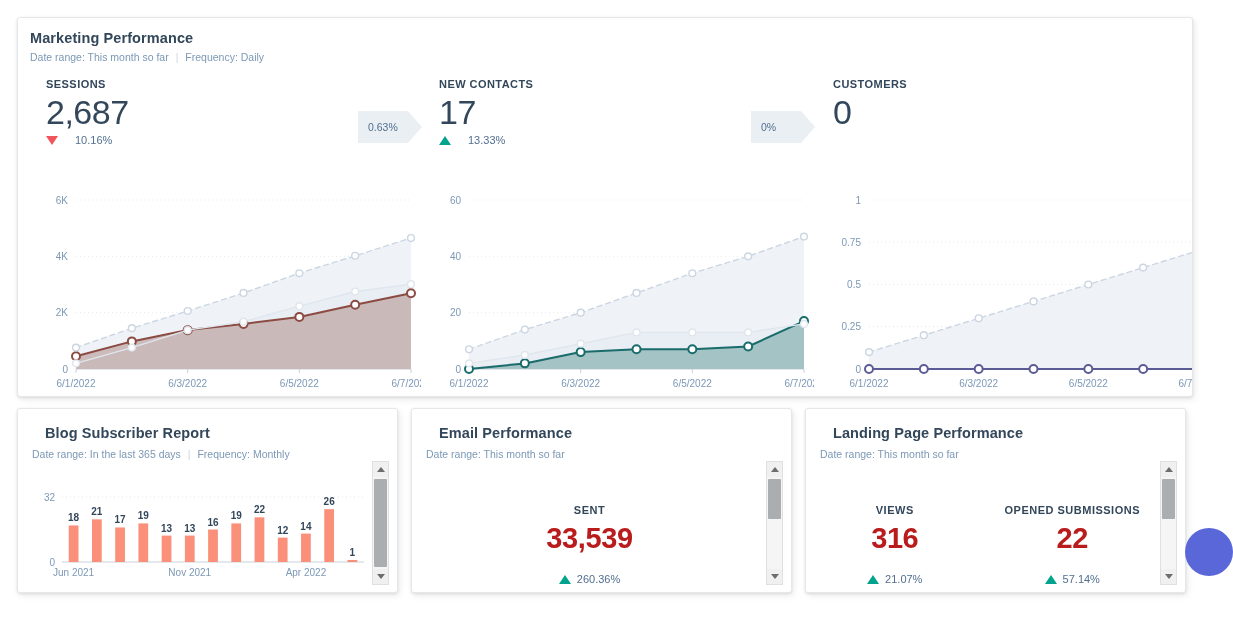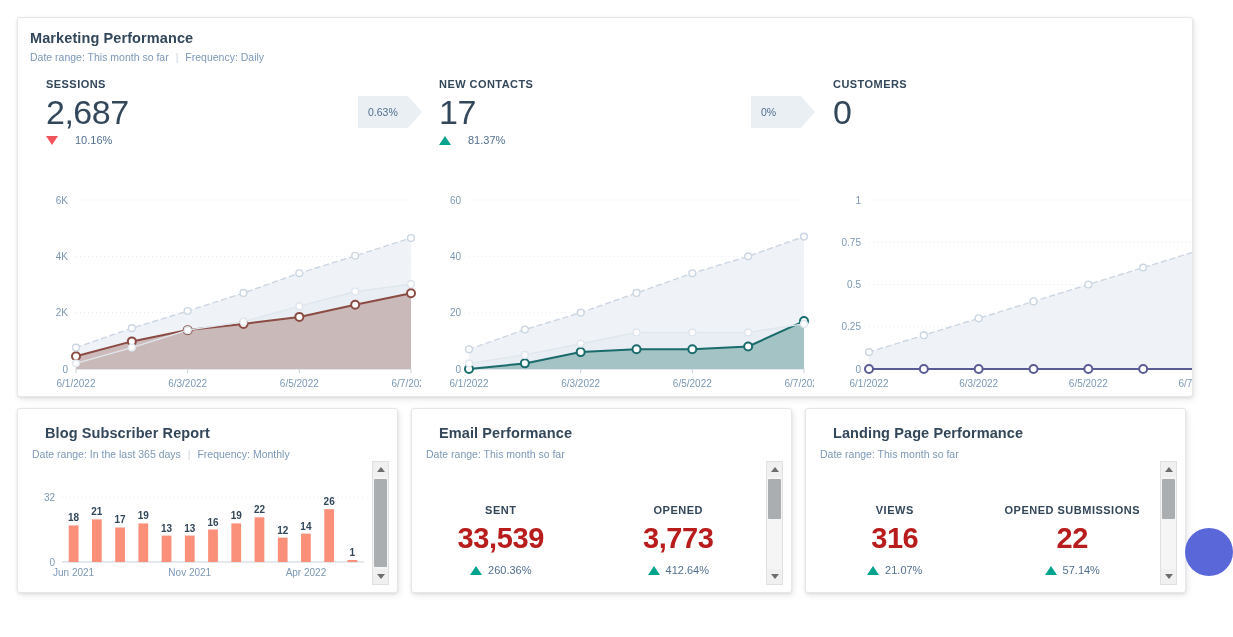--- a/index.html
+++ b/index.html
@@ -61,21 +61,21 @@
   .kpi-delta {
     display: flex; align-items: center; gap: 17px;
     margin-top: 1px; font-size: 11px; color: #516f90;
   }
   .tri { width: 0; height: 0; }
   .tri.up   { border-left: 6px solid transparent; border-right: 6px solid transparent; border-bottom: 9px solid #00a38d; }
   .tri.down { border-left: 6px solid transparent; border-right: 6px solid transparent; border-top: 9px solid #f2545b; }
 
   
   .chev {
-    position: absolute; top: 78px; height: 32px; width: 64px;
+    position: absolute; top: 93px; height: 32px; width: 64px;
     background: #eaeff4;
     clip-path: polygon(0 0, 78% 0, 100% 50%, 78% 100%, 0 100%);
     display: flex; align-items: center; justify-content: flex-start;
     padding-left: 10px;
     font-size: 10.5px; color: #516f90;
   }
   #chev-1 { left: 340px; }
   #chev-2 { left: 733px; }
 
   
@@ -96,21 +96,21 @@
   .metric { flex: 1; text-align: center; }
   .metric-label {
     font-size: 11px; font-weight: bold; color: #33475b; letter-spacing: .5px;
   }
   .metric-value {
     font-size: 29px; font-weight: bold; color: #b91c1c;
     line-height: 36px; margin-top: 4px; letter-spacing: -0.4px;
   }
   .metric-delta {
     display: flex; align-items: center; justify-content: center;
-    gap: 6px; margin-top: 8px; font-size: 11px; color: #516f90; text-align: center;
+    gap: 6px; margin-top: 17px; font-size: 11px; color: #516f90; text-align: center;
   }
 
   
   .vscroll {
     position: absolute; right: 8px; top: 52px;
     width: 17px; height: 124px;
     background: #f5f5f5; border: 1px solid #e0e0e0;
     display: flex; flex-direction: column; align-items: center;
   }
   .vs-btn {
@@ -159,21 +159,21 @@
           <span class="tri down"></span>
           <span>10.16%</span>
         </div>
       </div>
 
       <div class="kpi" id="kpi-contacts">
         <div class="kpi-label">NEW CONTACTS</div>
         <div class="kpi-value">17</div>
         <div class="kpi-delta">
           <span class="tri up"></span>
-          <span>81.37%</span>
+          <span>13.33%</span>
         </div>
       </div>
 
       <div class="kpi" id="kpi-customers">
         <div class="kpi-label">CUSTOMERS</div>
         <div class="kpi-value">0</div>
       </div>
 
     </div>
 
@@ -389,28 +389,20 @@
 
     <div class="metrics2">
       <div class="metric">
         <div class="metric-label">SENT</div>
         <div class="metric-value">33,539</div>
         <div class="metric-delta">
           <span class="tri up"></span>
           <span>260.36%</span>
         </div>
       </div>
-      <div class="metric">
-        <div class="metric-label">OPENED</div>
-        <div class="metric-value">3,773</div>
-        <div class="metric-delta">
-          <span class="tri up"></span>
-          <span>412.64%</span>
-        </div>
-      </div>
     </div>
 
     <div class="vscroll">
       <div class="vs-btn">
           <span class="vs-arrow up"></span>
         </div>
       <div class="vs-track">
         <div class="vs-thumb" id="email-thumb"></div>
       </div>
       <div class="vs-btn">

